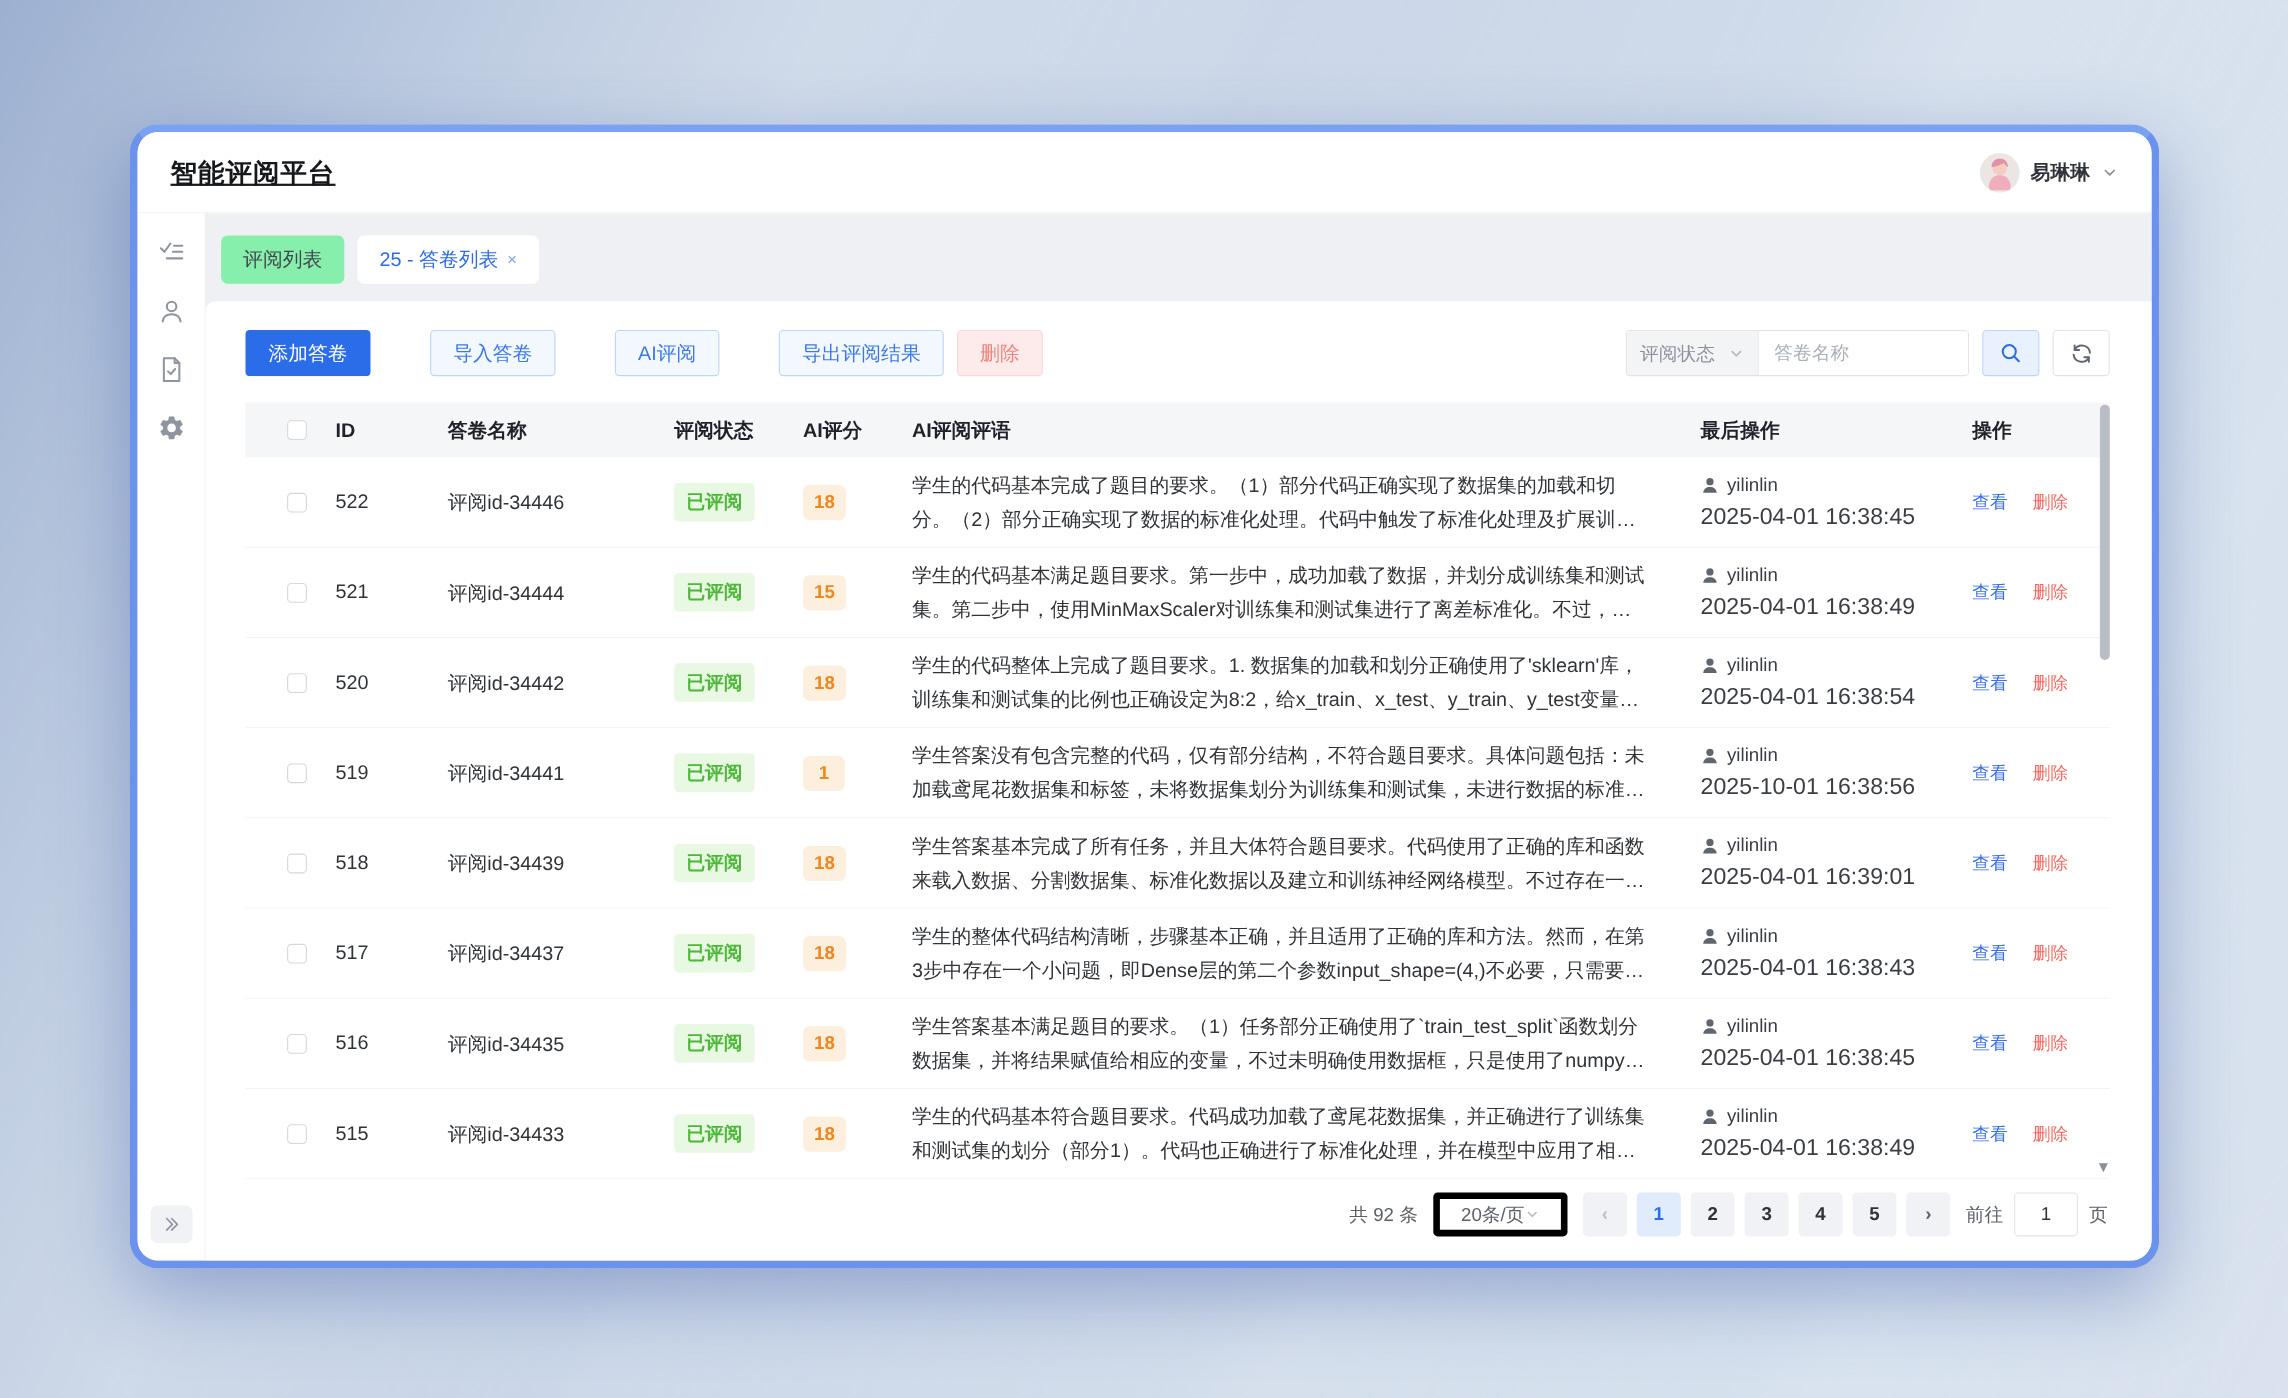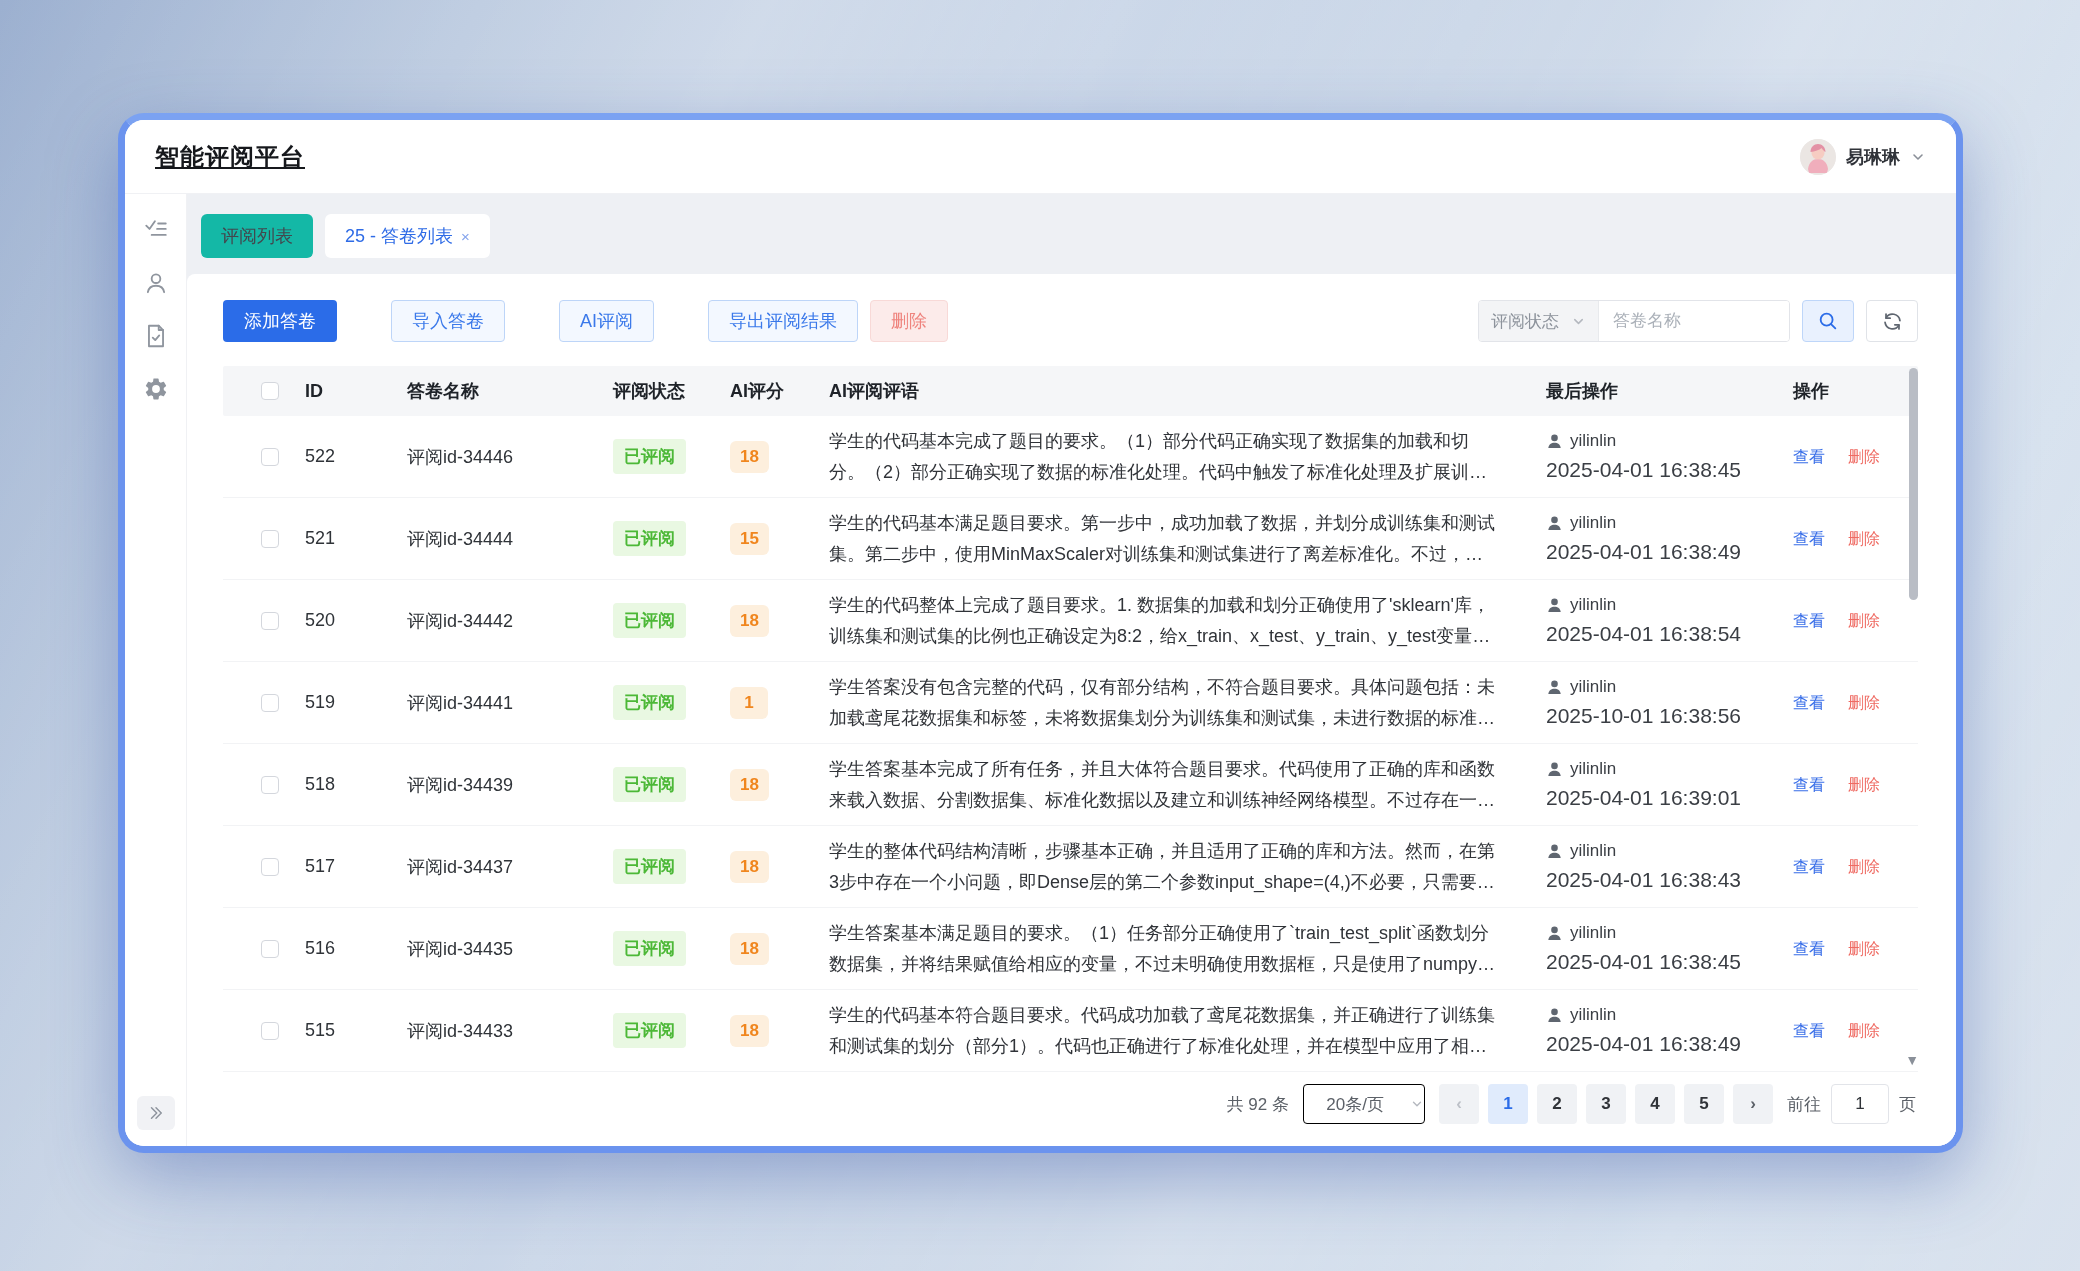--- a/index.html
+++ b/index.html
@@ -31,21 +31,21 @@
     display:flex; flex-direction:column; align-items:center; padding:16px 0 16px; }
   .side-icon { width:40px; height:40px; display:flex; align-items:center; justify-content:center;
     color:#8f959e; margin-bottom:13px; cursor:pointer; }
   .collapse-btn { margin-top:auto; width:38px; height:34px; background:#f1f2f5; border-radius:6px;
     display:flex; align-items:center; justify-content:center; color:#8f959e; font-size:18px; cursor:pointer; }
   .main { flex:1; background:#eef0f4; display:flex; flex-direction:column; padding:18px 0 0; min-width:0; }
   
   .tabs { display:flex; gap:12px; margin:2px 0 16px 14px; }
   .tab { height:44px; padding:0 20px; display:flex; align-items:center; font-size:18px;
     border-radius:6px; cursor:pointer; }
-  .tab.inactive { background:#14b8a6; color:#43474e; }
+  .tab.inactive { background:#86efac; color:#43474e; }
   .tab.active { background:#fff; color:#2e6be6; gap:8px; }
   .tab-close { font-size:15px; color:#84a3ec; cursor:pointer; }
   
   .content-card { flex:1; background:#fff; border-radius:8px 0 0 0; min-height:0;
     padding:26px 38px 10px 36px; display:flex; flex-direction:column; }
   .toolbar { display:flex; align-items:center; margin-bottom:24px; }
   .btn-group { display:flex; gap:12px; }
   .btn { height:42px; padding:0 20px; border-radius:4px; font-size:18px; border:1px solid transparent;
     display:inline-flex; align-items:center; justify-content:center; cursor:pointer; white-space:nowrap; }
   .btn-primary { background:#2b6ce8; color:#fff; }
@@ -91,22 +91,22 @@
   .op-time { margin-top:7px; color:#3a3e44; font-size:21px; }
   .link { cursor:pointer; font-size:16px; }
   .link.view { color:#3a6fe8; margin-right:18px; }
   .link.del { color:#ef6a62; }
   .vscroll-thumb { position:absolute; right:0; top:2px; width:9px; height:232px;
     background:#b9bdc5; border-radius:5px; cursor:pointer; }
   .scroll-down-arrow { position:absolute; right:-1px; bottom:4px; color:#8a9099; font-size:14px; cursor:pointer; }
   
   .pagination { flex:0 0 64px; display:flex; align-items:center; justify-content:flex-end;
     gap:14px; color:#5c6168; font-size:17px; padding-right:2px; }
-  .page-size { width:122px; height:40px; border:1px solid #000000; border-radius:4px; background:#fff;
-    display:flex; align-items:center; justify-content:flex-end; gap:26px; color:#5c6168; cursor:pointer; }
+  .page-size { width:122px; height:40px; border:6px solid #000000; border-radius:4px; background:#fff;
+    display:flex; align-items:center; justify-content:center; gap:0; color:#5c6168; cursor:pointer; }
   .pager { display:flex; gap:9px; align-items:center; }
   .page-btn { min-width:40px; height:40px; padding:0 6px; border-radius:4px; background:#f0f2f5;
     display:flex; align-items:center; justify-content:center; font-weight:bold; font-size:17px;
     color:#303338; cursor:pointer; }
   .page-btn.nav { color:#5c6168; }
   .page-btn.nav.disabled { color:#bcc0c7; }
   .page-btn.active { background:#e0ebfc; color:#2b6ce8; }
   .goto { display:flex; align-items:center; gap:10px; }
   .goto-input { width:58px; height:40px; border:1px solid #e2e4e9; border-radius:4px; text-align:center;
     font-size:17px; color:#303338; outline:none; font-family:inherit; }

